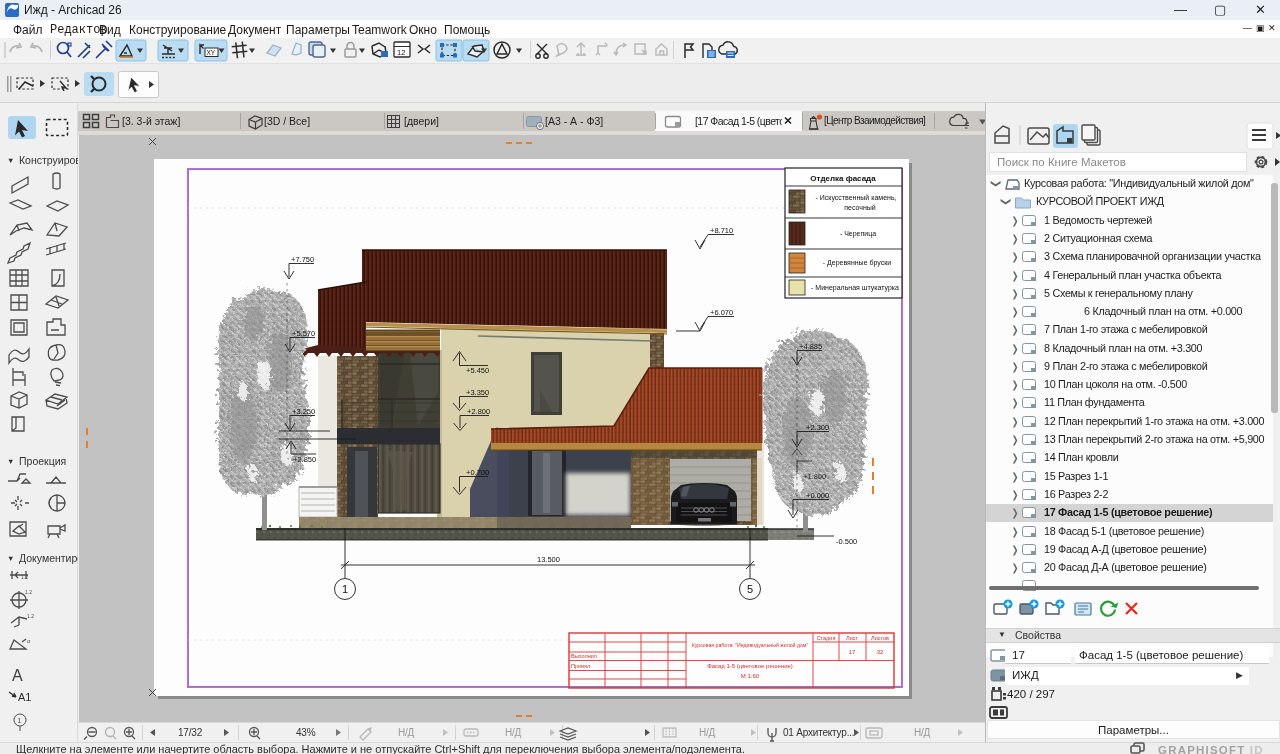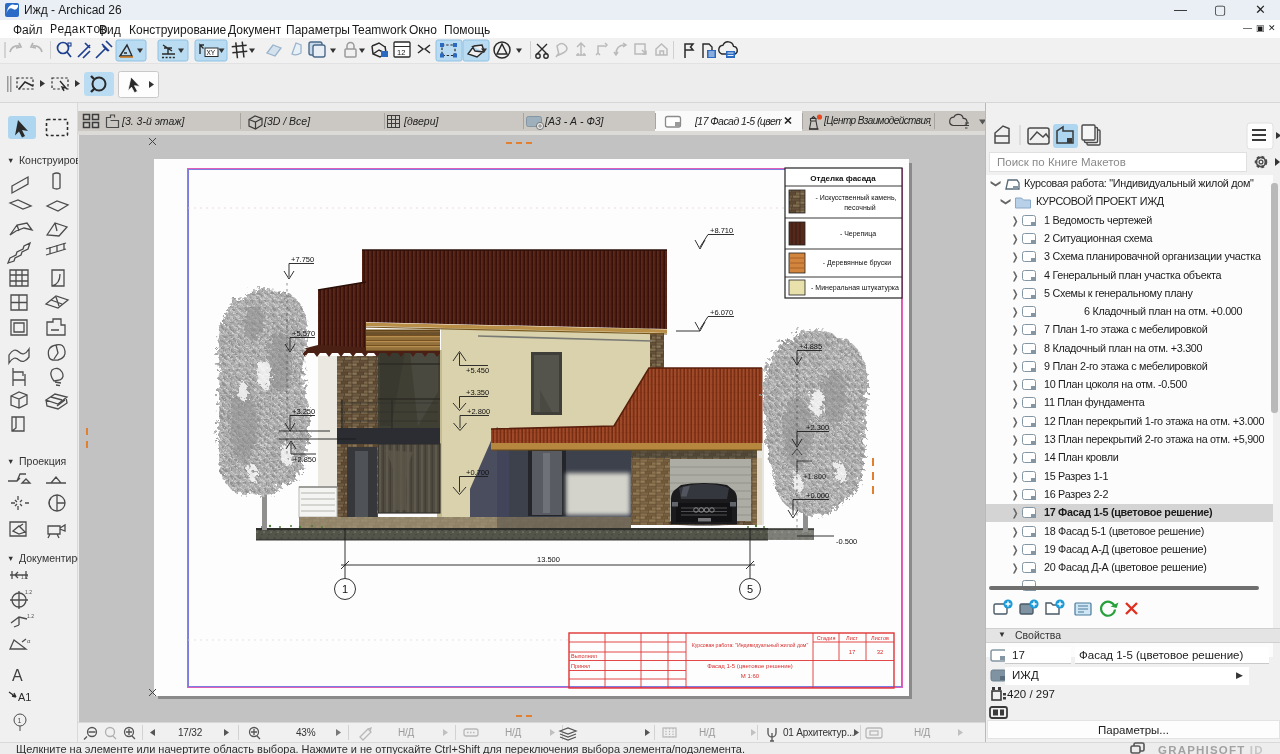--- a/index.html
+++ b/index.html
@@ -9,21 +9,21 @@
 .abs { position:absolute; }
 
 #titlebar { left:0; top:0; width:1280px; height:20px; background:#e9eff5; }
 #titlebar .ttxt { position:absolute; left:24px; top:3px; font-size:12px; color:#1a1a1a; }
 #logo { position:absolute; left:5px; top:3px; width:14px; height:14px; background:#2a6bc8; border-radius:2px; }
 #wbtns span { position:absolute; top:0; font-size:13px; color:#222; }
 #menubar { left:0; top:20px; width:1280px; height:18px; background:#ffffff; }
 #menubar span { position:absolute; top:3px; font-size:12px; color:#1a1a1a; }
 #toolbar1 { left:0; top:38px; width:1280px; height:26px; background:#f1f1f1; border-bottom:1px solid #e2e2e2; }
 #toolbar2 { left:0; top:64px; width:1280px; height:39px; background:#ededed; border-bottom:1px solid #d6d6d6; }
-#tabstrip { left:78px; top:111px; width:1013px; height:20px; background:#cbc8c3;font-style:italic; }
+#tabstrip { left:78px; top:111px; width:1013px; height:20px; background:#cbc8c3; }
 #tabgap { left:78px; top:131px; width:907px; height:4px; background:#dcdbd8; }
 .tabtxt { position:absolute; top:4px; }
 
 #leftbar { left:0; top:103px; width:78px; height:639px; background:#f0f0f0; border-right:1px solid #d9d9d9; }
 
 #canvas { left:79px; top:135px; width:906px; height:587px; background:#c2c2c2; }
 
 #canvasbar { left:78px; top:722px; width:907px; height:20px; background:#f0f0f0; border-top:1px solid #d8d8d8; font-size:10px; color:#333; letter-spacing:-0.2px; }
 #canvasbar .seg { position:absolute; top:0; height:19px; }
 #canvasbar .gtx { color:#9b9b9b; }

